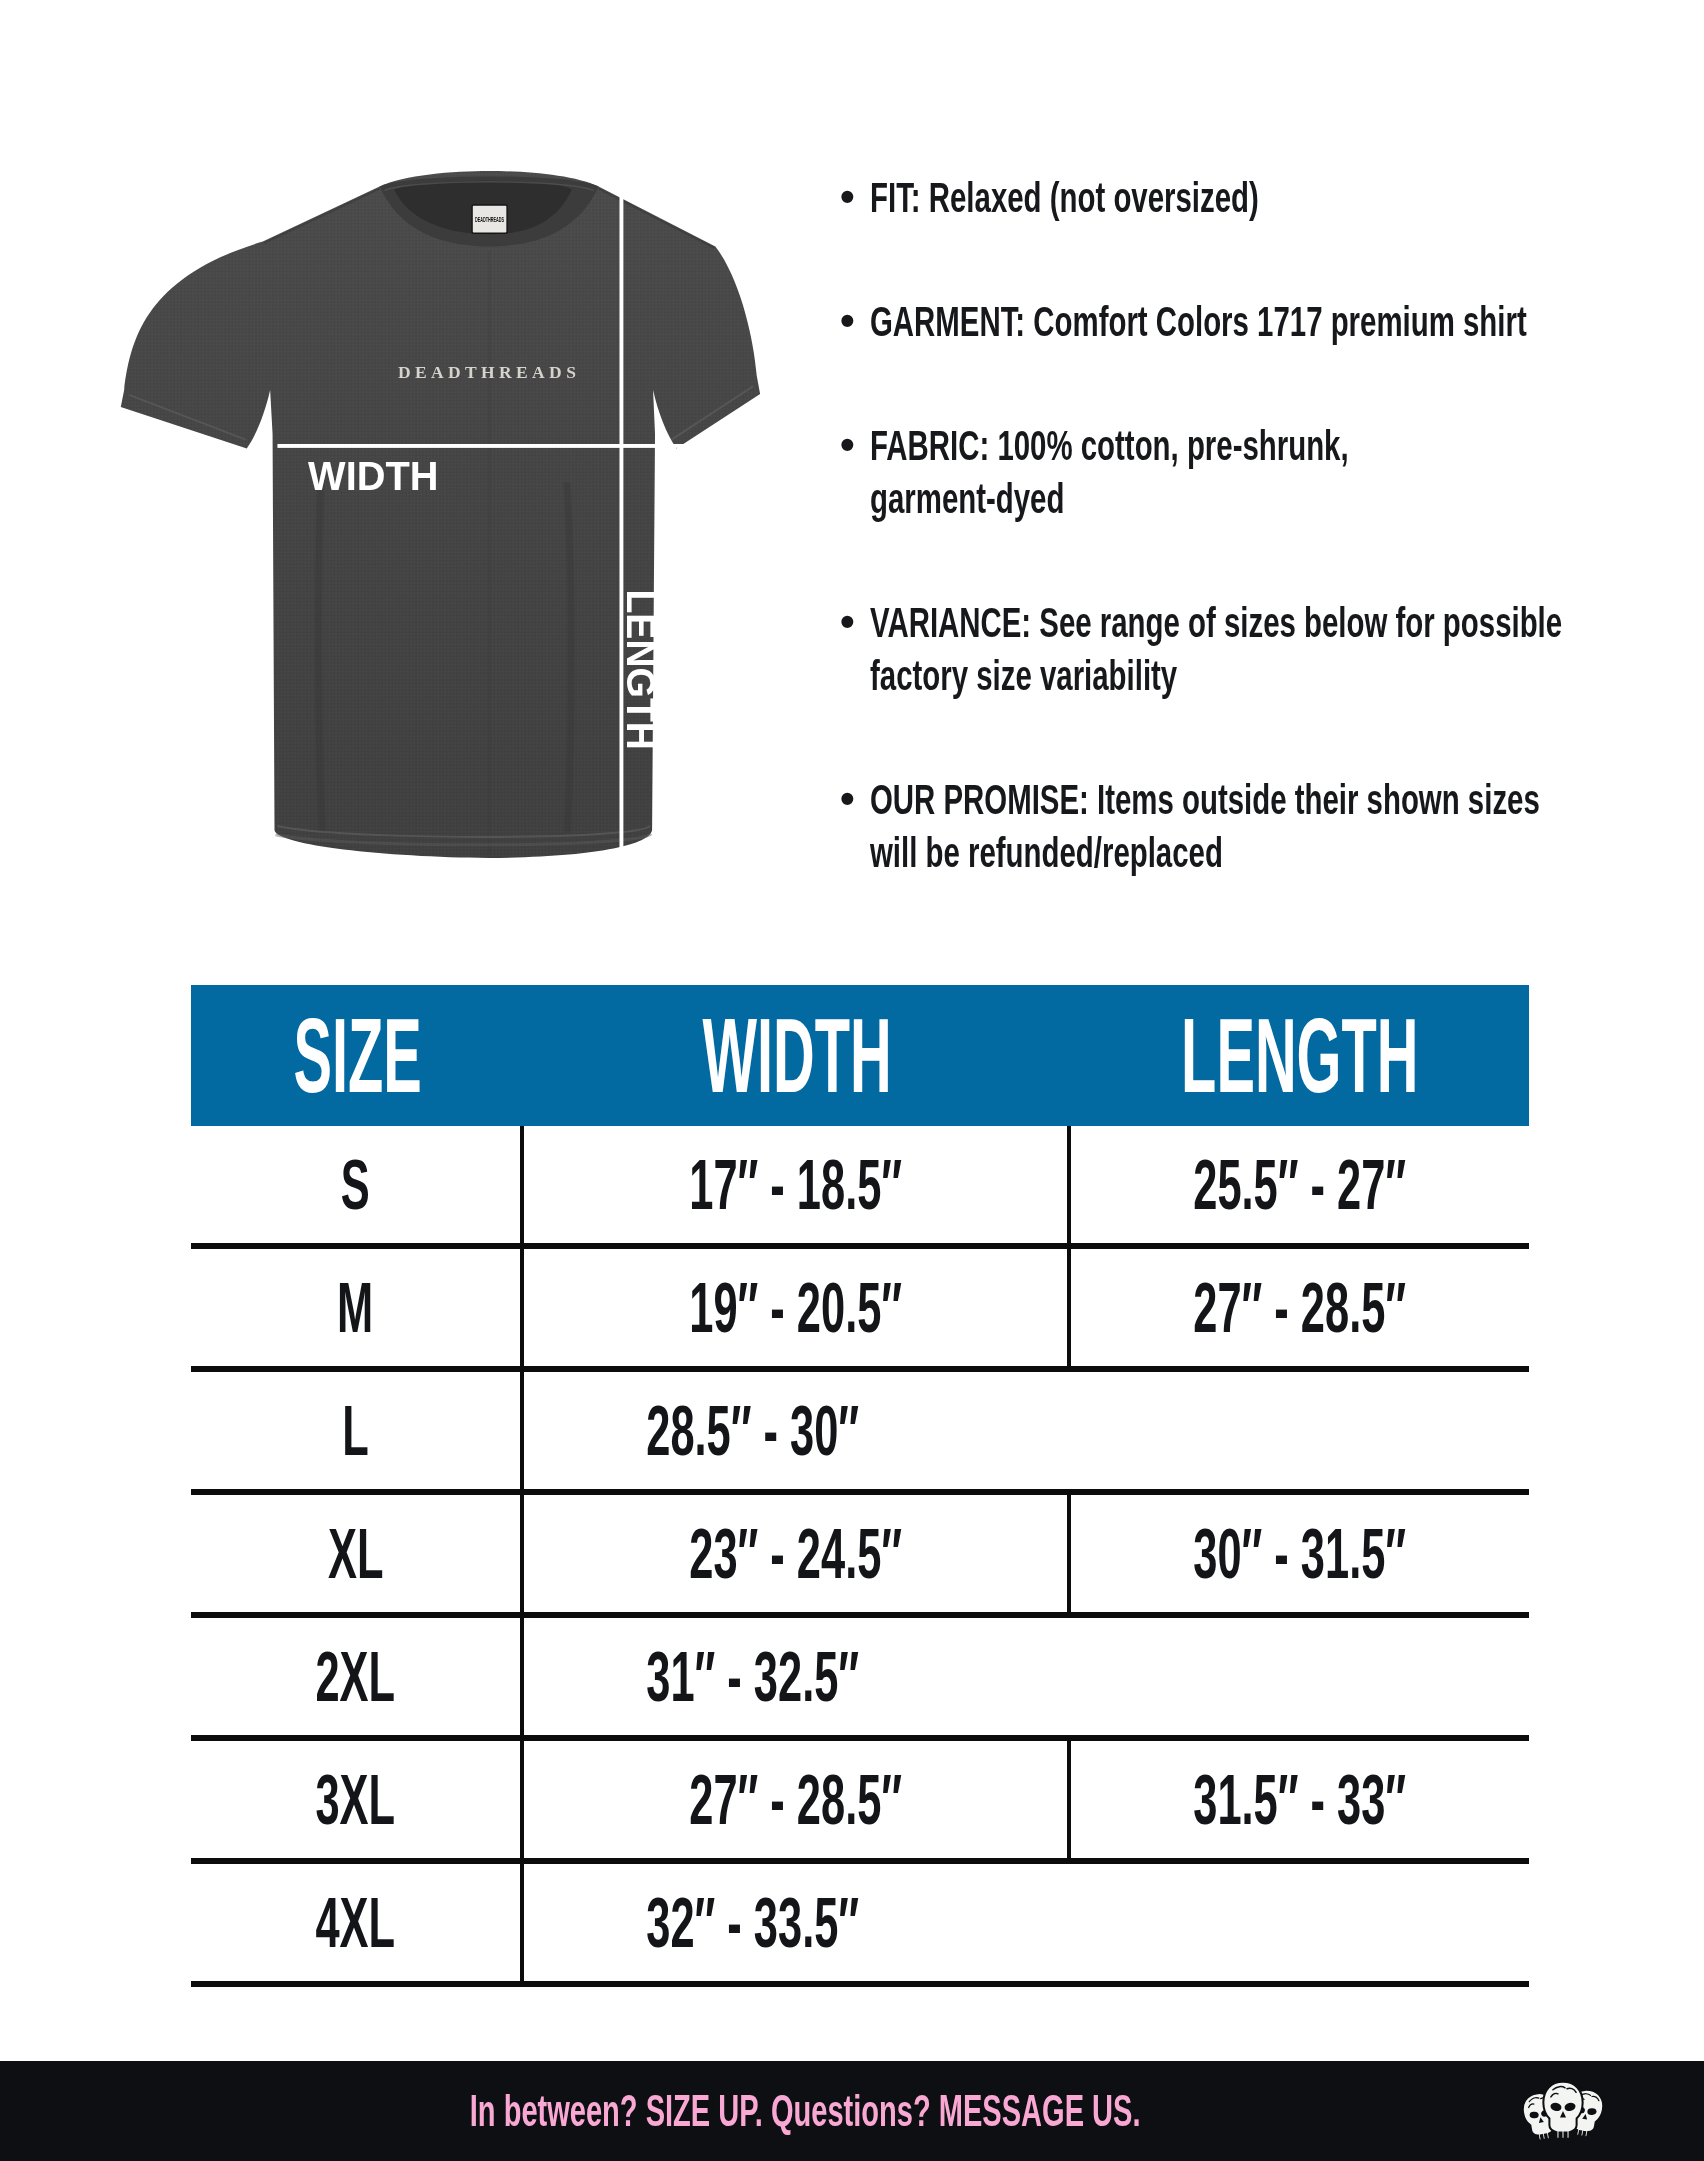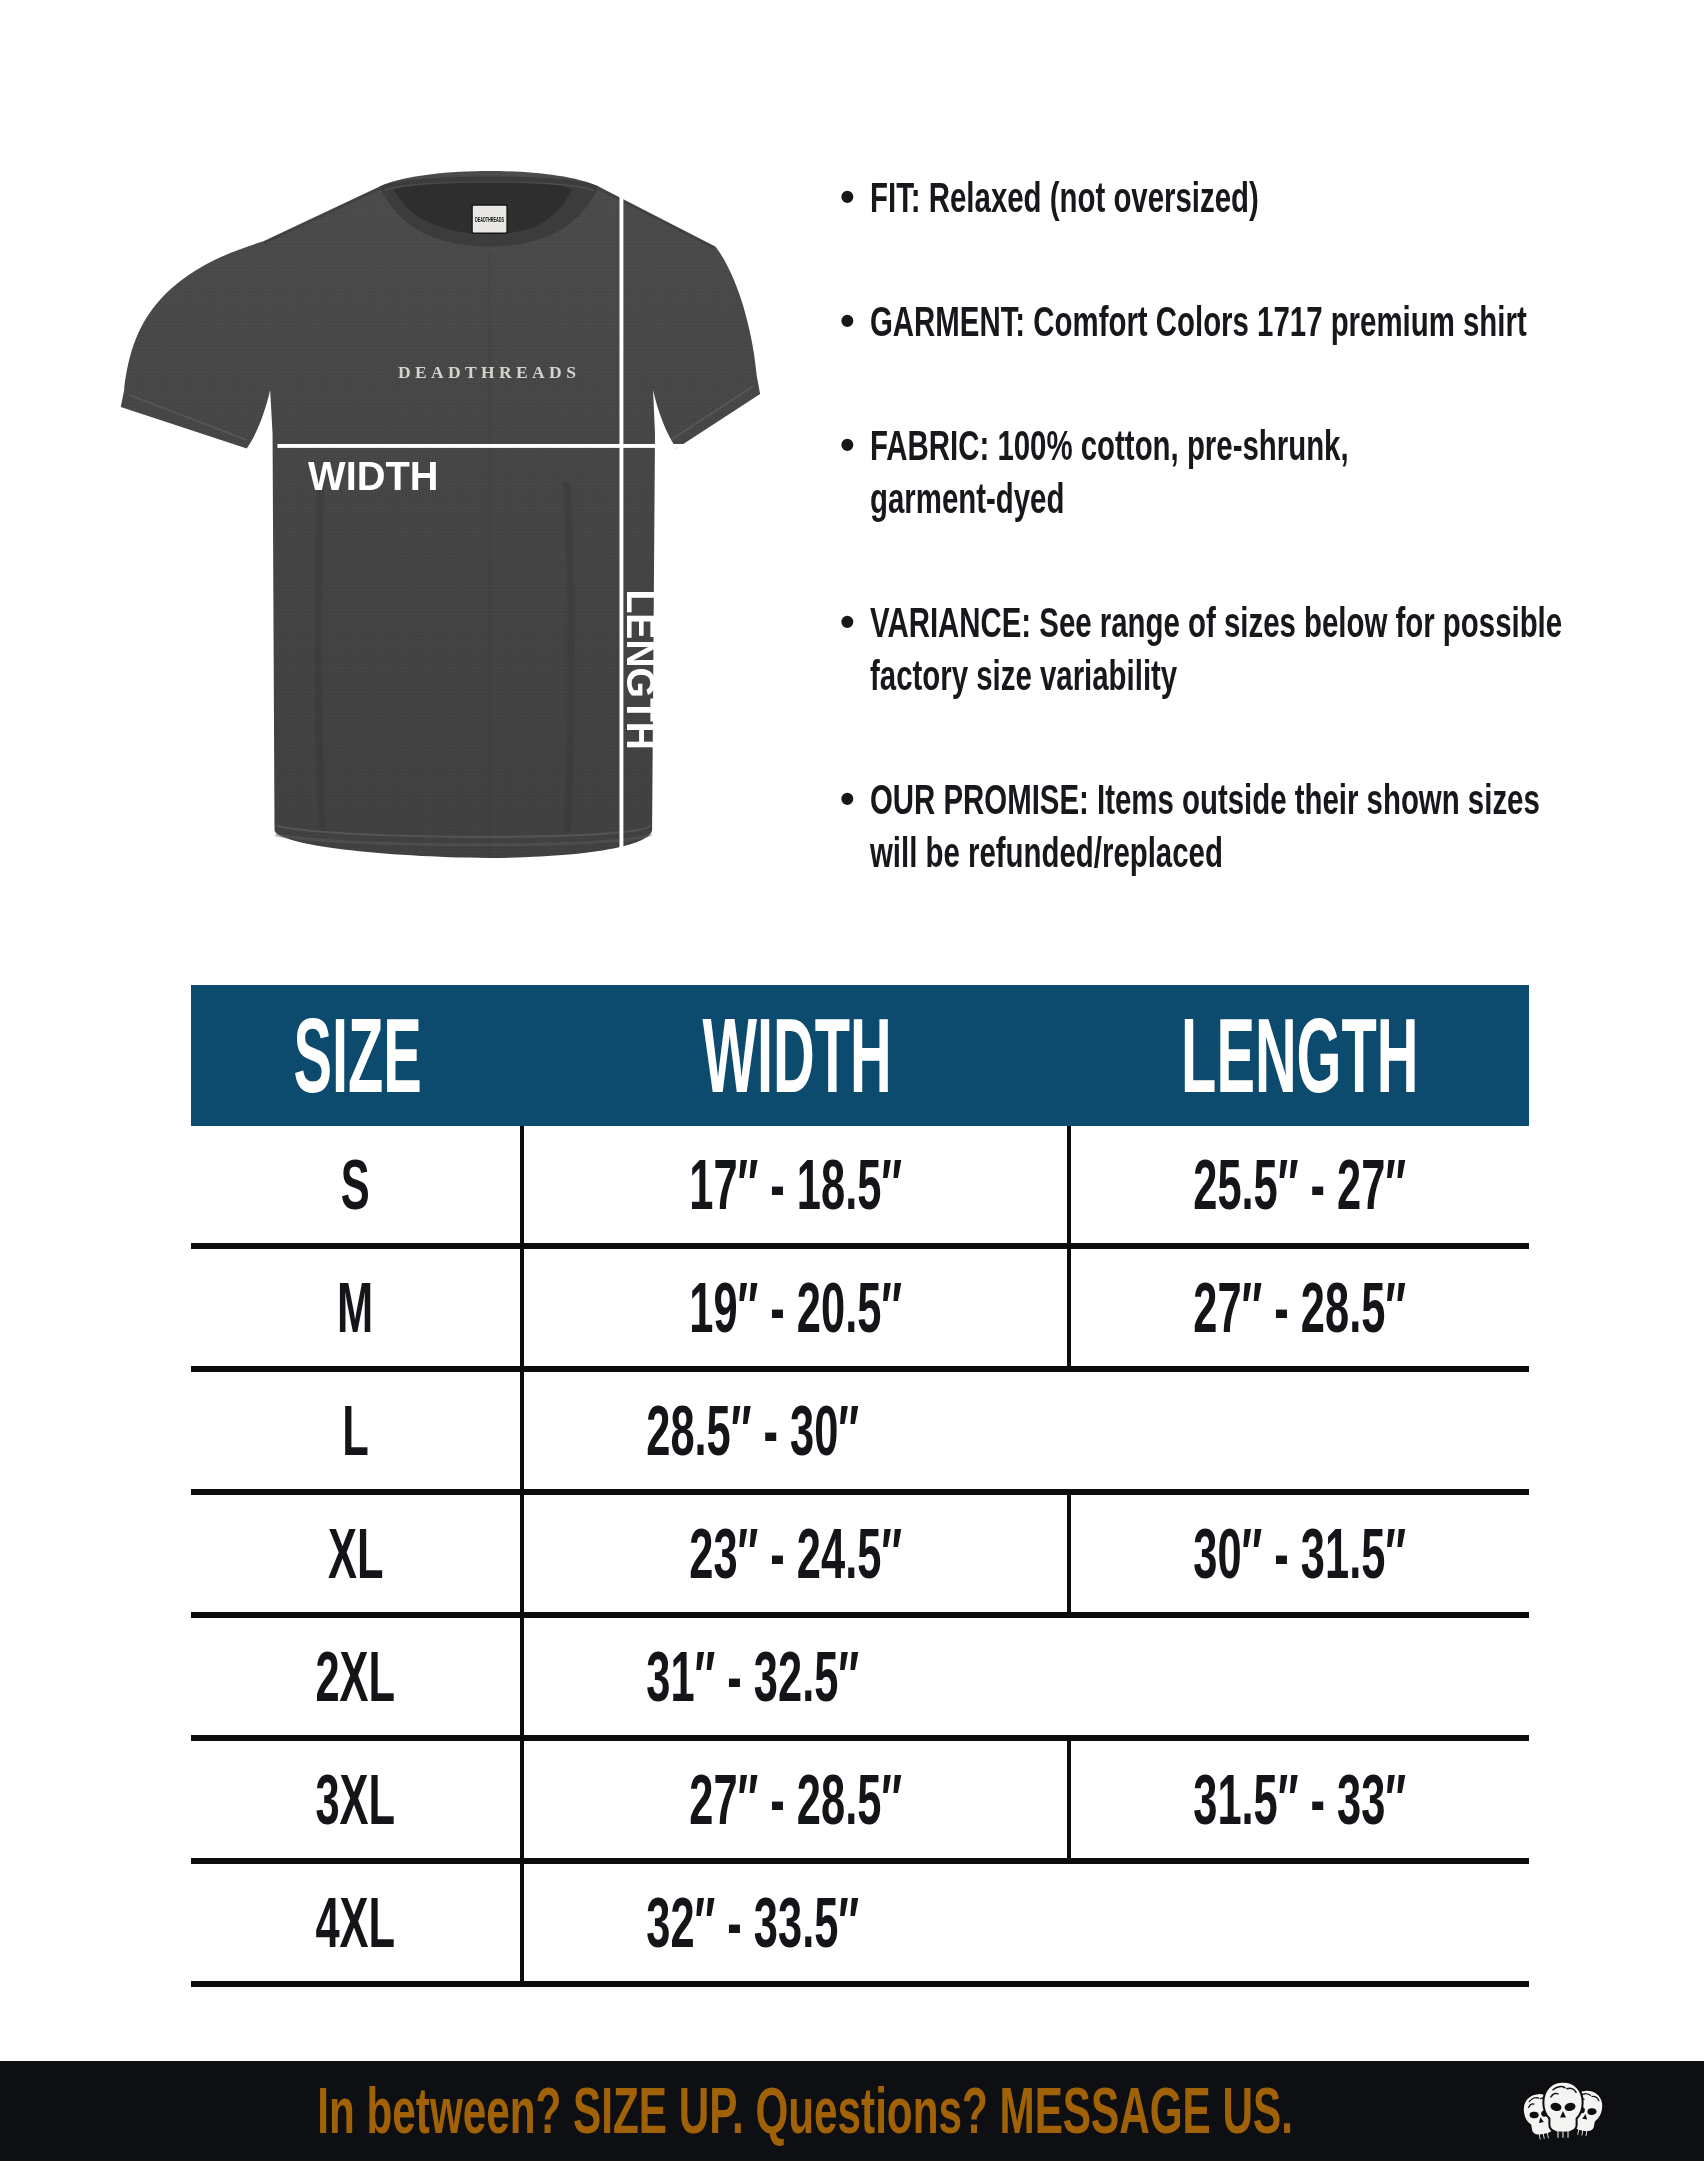--- a/index.html
+++ b/index.html
@@ -17,32 +17,32 @@
 
   
   .bullets{position:absolute;left:840px;top:171px;width:774px;list-style:none;margin:0;padding:0;}
   .bullet{position:relative;padding-left:30px;margin-bottom:71px;
           font-weight:bold;font-size:42px;line-height:53px;color:#17181c;}
   .bullet .dot{position:absolute;left:0;top:-1px;}
   .bl{height:53px;}
 
   
   .size-table{position:absolute;left:191px;top:985px;width:1338px;}
-  .thead{height:141px;background:#0c4a6e;display:flex;}
+  .thead{height:141px;background:#0369a1;display:flex;}
   .tc{display:flex;align-items:center;justify-content:center;box-sizing:border-box;}
   .c0{width:333px;}.c1{width:547px;}.c2{width:458px;}
   .thead .tc{color:#ffffff;font-weight:bold;font-size:105px;}
   .trow{height:123px;display:flex;border-bottom:6.3px solid #0c0c0d;box-sizing:border-box;}
   .trow .tc{color:#141519;font-weight:bold;font-size:70px;}
   .trow .c0,.trow .c1{border-right:4.9px solid #0c0c0d;}
 
   
   .footer{position:absolute;left:0;top:2061px;width:1704px;height:100px;background:#0d0f12;
           display:flex;align-items:center;justify-content:center;}
-  .footer .msg{color:#a16207;font-weight:bold;font-size:64px;margin-right:93px;}
+  .footer .msg{color:#f9a8d4;font-weight:bold;font-size:44px;margin-right:93px;}
   .skulls{position:absolute;left:1518px;top:14.6px;width:90px;height:72px;}
 </style>
 </head>
 <body>
 
 <div class="page">
 
   <div class="shirt">
     <svg viewBox="0 0 1340 1460" width="652" height="711">
       <defs>

